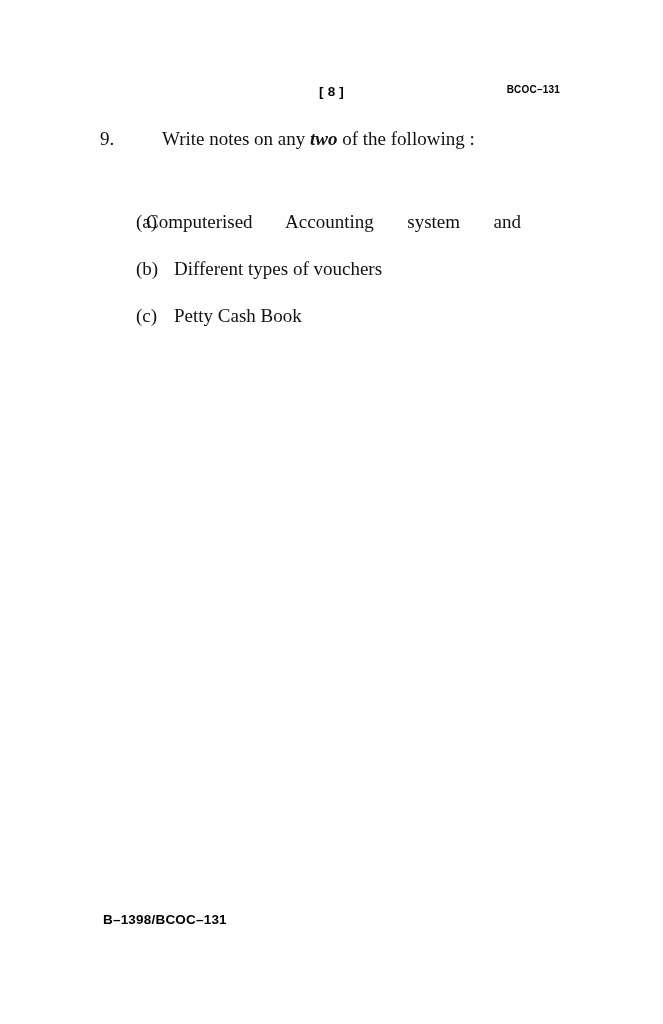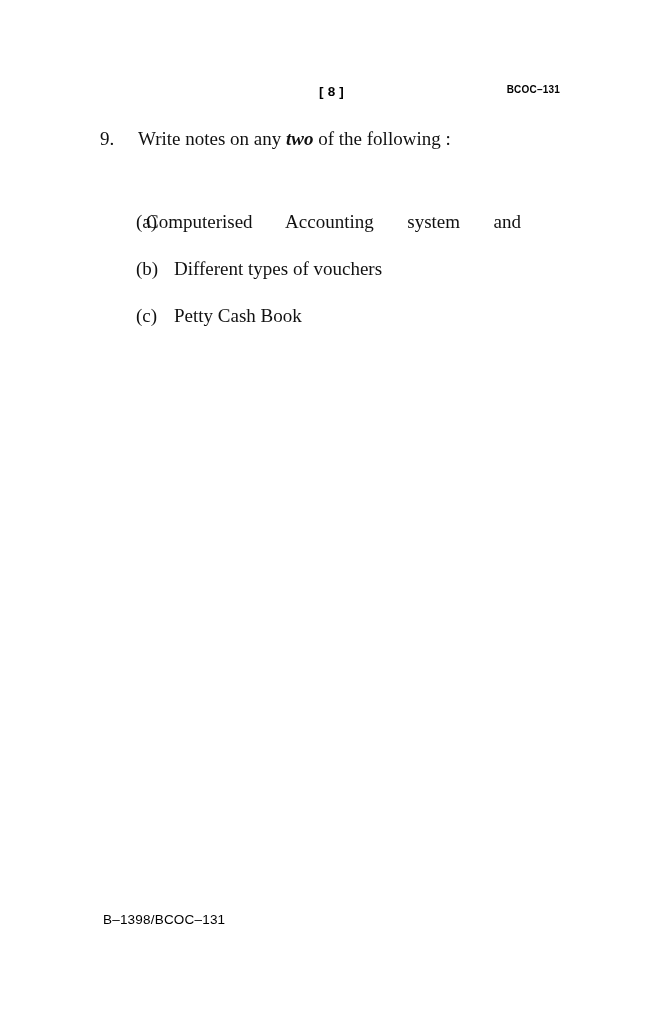--- a/index.html
+++ b/index.html
@@ -62,20 +62,21 @@
     line-height: 26px;
   }
   .q-num {
     width: 38px;
     flex: 0 0 38px;
     font-size: 19px;
   }
   .q-text {
     flex: 1 1 auto;
     font-size: 19px;
+    margin-left: 24px;
   }
   .q-text .emph {
     font-weight: bold;
     font-style: italic;
   }
 
   .marks {
     position: absolute;
     top: 166px;
     left: 100px;
@@ -122,21 +123,21 @@
     white-space: nowrap;
     padding-left: 28px;
   }
 
   
   .footer {
     position: absolute;
     left: 103px;
     top: 912px;
     font-family: "Liberation Sans", sans-serif;
-    font-weight: normal;
+    font-weight: bold;
     font-size: 13.5px;
     letter-spacing: 0.2px;
     color: #000000;
   }
 </style>
 </head>
 <body>
 
 <div class="page">
 

